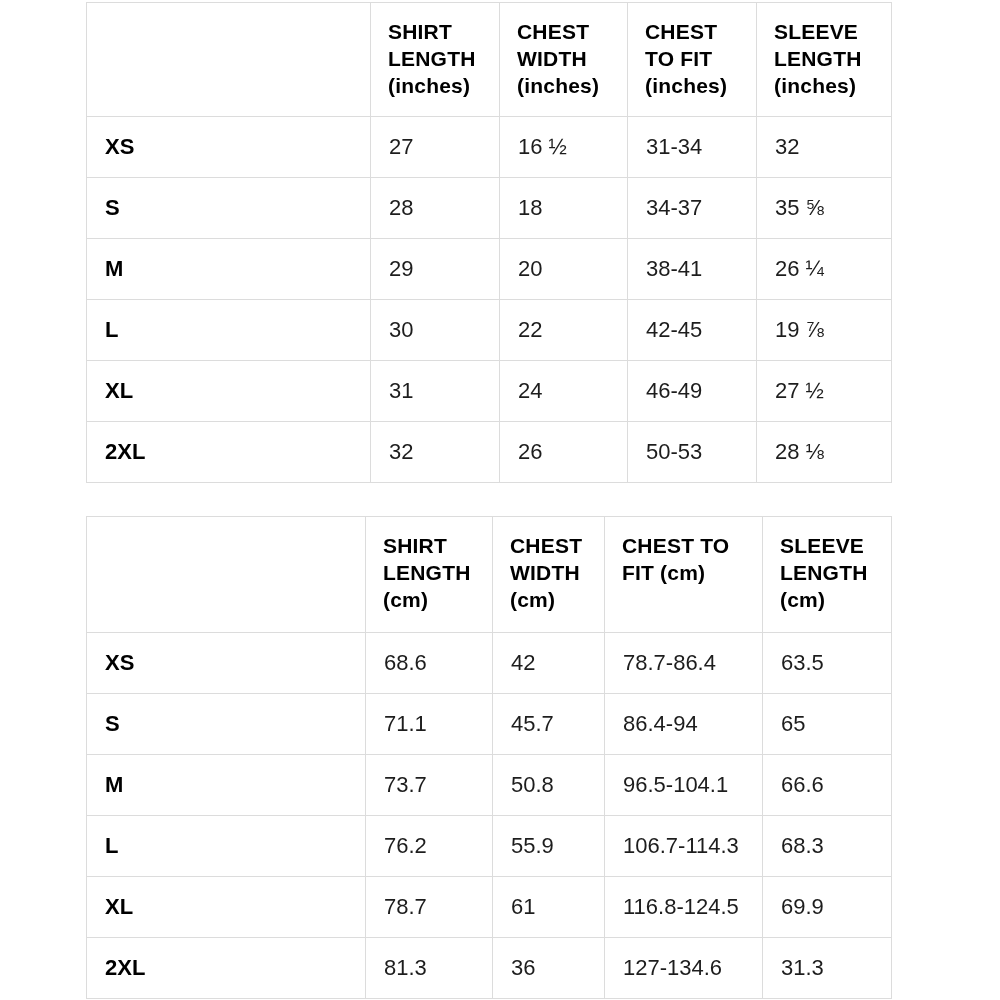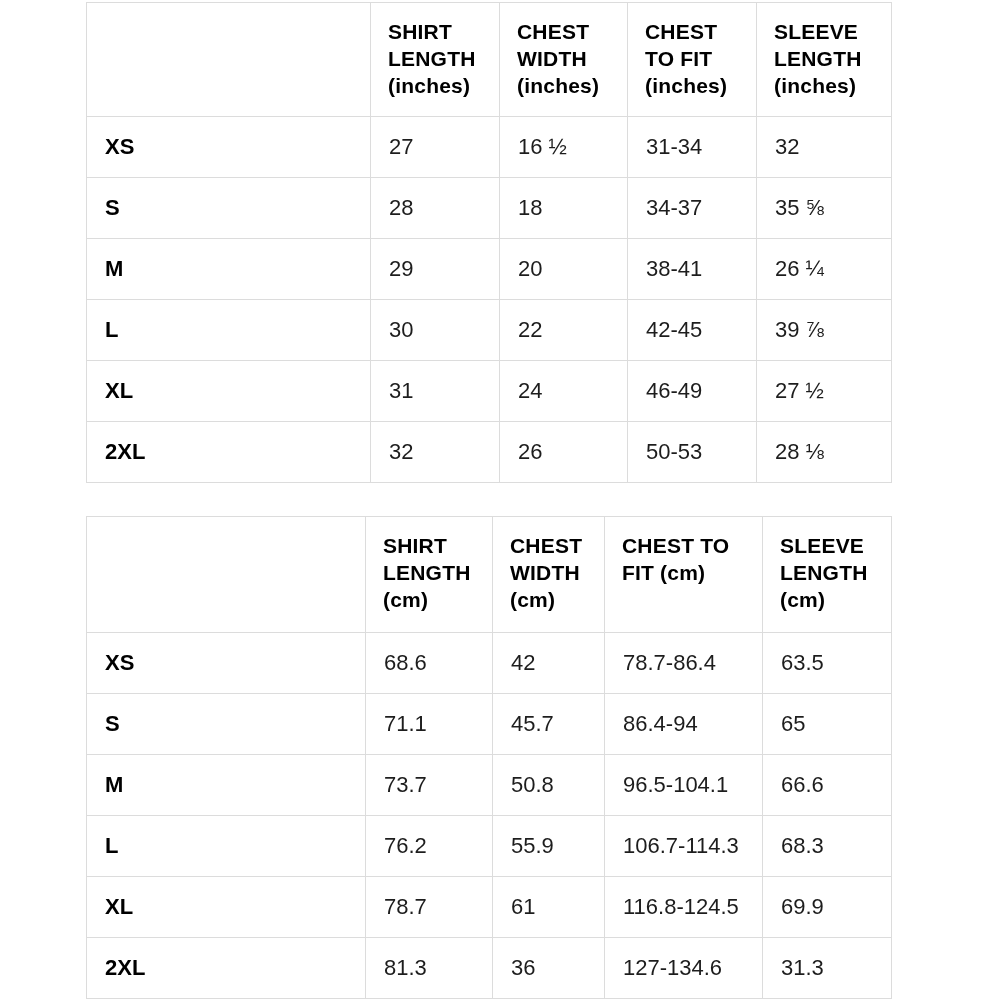--- a/index.html
+++ b/index.html
@@ -113,21 +113,21 @@
         <td>29</td>
         <td>20</td>
         <td>38-41</td>
         <td>26 ¼</td>
       </tr>
       <tr>
         <td class="size-col">L</td>
         <td>30</td>
         <td>22</td>
         <td>42-45</td>
-        <td>39 ⅞</td>
+        <td>19 ⅞</td>
       </tr>
       <tr>
         <td class="size-col">XL</td>
         <td>31</td>
         <td>24</td>
         <td>46-49</td>
         <td>27 ½</td>
       </tr>
       <tr>
         <td class="size-col">2XL</td>

